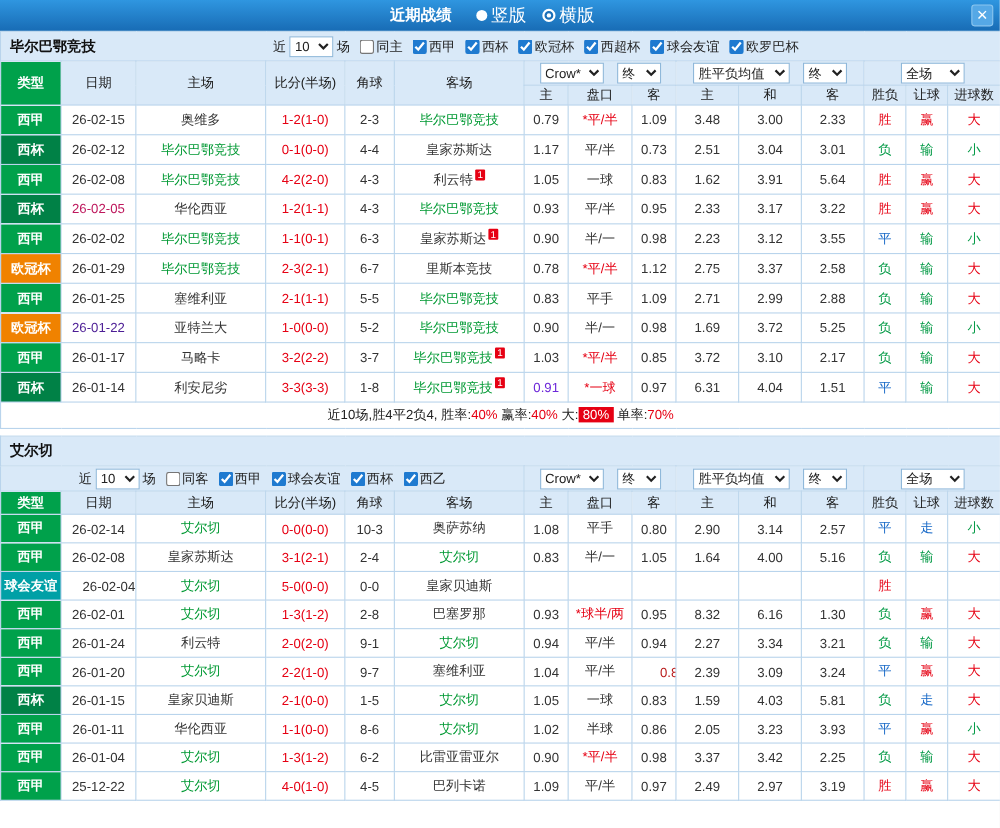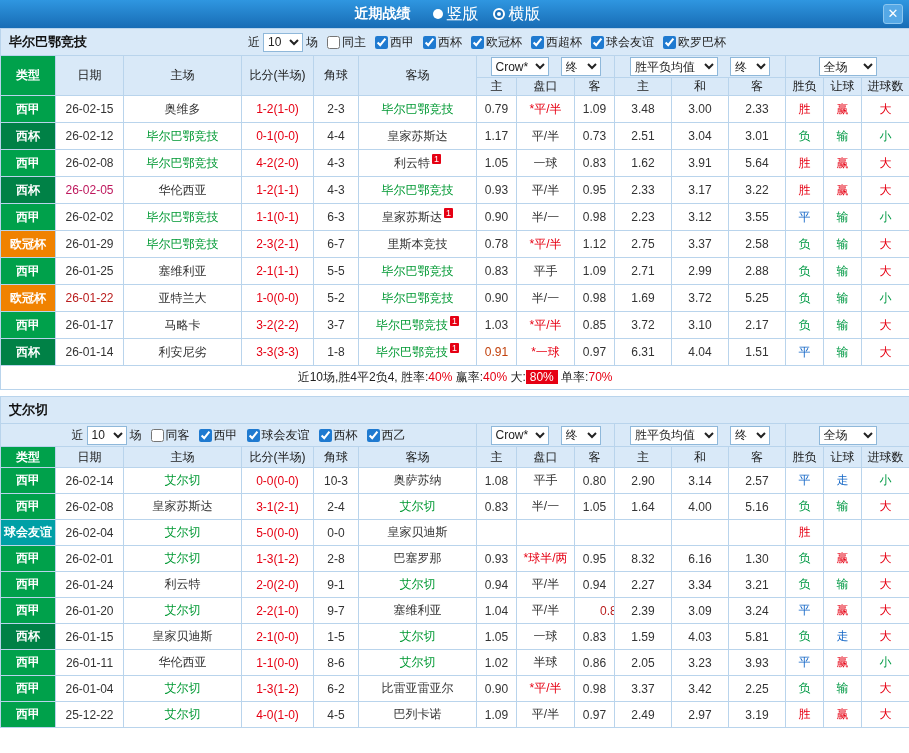--- a/index.html
+++ b/index.html
@@ -289,21 +289,21 @@
           <td style="color: rgb(51, 51, 51);">1.09</td>
           <td style="color: rgb(51, 51, 51);">2.71</td>
           <td style="color: rgb(51, 51, 51);">2.99</td>
           <td style="color: rgb(51, 51, 51);">2.88</td>
           <td style="color: rgb(0, 153, 68);">负</td>
           <td style="color: rgb(0, 153, 68);">输</td>
           <td style="color: rgb(230, 0, 19);">大</td>
         </tr>
         <tr>
           <td class="c-type" style="background: rgb(240, 130, 0);">欧冠杯</td>
-          <td style="color: #b91c1c;">26-01-22</td>
+          <td style="color: #4c1d95;">26-01-22</td>
           <td style="color: rgb(51, 51, 51);">亚特兰大</td>
           <td style="color: rgb(230, 0, 19);">1-0(0-0)</td>
           <td style="color: rgb(51, 51, 51);">5-2</td>
           <td style="color: rgb(0, 153, 51);">毕尔巴鄂竞技</td>
           <td style="color: rgb(51, 51, 51);">0.90</td>
           <td style="color: rgb(51, 51, 51);">半/一</td>
           <td style="color: rgb(51, 51, 51);">0.98</td>
           <td style="color: rgb(51, 51, 51);">1.69</td>
           <td style="color: rgb(51, 51, 51);">3.72</td>
           <td style="color: rgb(51, 51, 51);">5.25</td>
@@ -328,21 +328,21 @@
           <td style="color: rgb(0, 153, 68);">输</td>
           <td style="color: rgb(230, 0, 19);">大</td>
         </tr>
         <tr>
           <td class="c-type" style="background: rgb(0, 129, 70);">西杯</td>
           <td style="color: rgb(51, 51, 51);">26-01-14</td>
           <td style="color: rgb(51, 51, 51);">利安尼劣</td>
           <td style="color: rgb(230, 0, 19);">3-3(3-3)</td>
           <td style="color: rgb(51, 51, 51);">1-8</td>
           <td style="color: rgb(0, 153, 51);">毕尔巴鄂竞技<sup class="badge">1</sup></td>
-          <td style="color: #c2410c;">0.91</td>
+          <td style="color: #6d28d9;">0.91</td>
           <td style="color: rgb(230, 0, 19);">*一球</td>
           <td style="color: rgb(51, 51, 51);">0.97</td>
           <td style="color: rgb(51, 51, 51);">6.31</td>
           <td style="color: rgb(51, 51, 51);">4.04</td>
           <td style="color: rgb(51, 51, 51);">1.51</td>
           <td style="color: rgb(22, 104, 199);">平</td>
           <td style="color: rgb(0, 153, 68);">输</td>
           <td style="color: rgb(230, 0, 19);">大</td>
         </tr>
       </tbody>
@@ -477,21 +477,21 @@
           <td style="color: rgb(51, 51, 51);">1.05</td>
           <td style="color: rgb(51, 51, 51);">1.64</td>
           <td style="color: rgb(51, 51, 51);">4.00</td>
           <td style="color: rgb(51, 51, 51);">5.16</td>
           <td style="color: rgb(0, 153, 68);">负</td>
           <td style="color: rgb(0, 153, 68);">输</td>
           <td style="color: rgb(230, 0, 19);">大</td>
         </tr>
         <tr>
           <td class="c-type" style="background: rgb(0, 160, 166);">球会友谊</td>
-          <td style="color: rgb(51, 51, 51);">26-02-04</td>
+          <td style="color: rgb(51, 51, 51); text-align: right;">26-02-04</td>
           <td style="color: rgb(0, 153, 51);">艾尔切</td>
           <td style="color: rgb(230, 0, 19);">5-0(0-0)</td>
           <td style="color: rgb(51, 51, 51);">0-0</td>
           <td style="color: rgb(51, 51, 51);">皇家贝迪斯</td>
           <td style="color: rgb(51, 51, 51);"></td>
           <td style="color: rgb(51, 51, 51);"></td>
           <td style="color: rgb(51, 51, 51);"></td>
           <td style="color: rgb(51, 51, 51);"></td>
           <td style="color: rgb(51, 51, 51);"></td>
           <td style="color: rgb(51, 51, 51);"></td>

